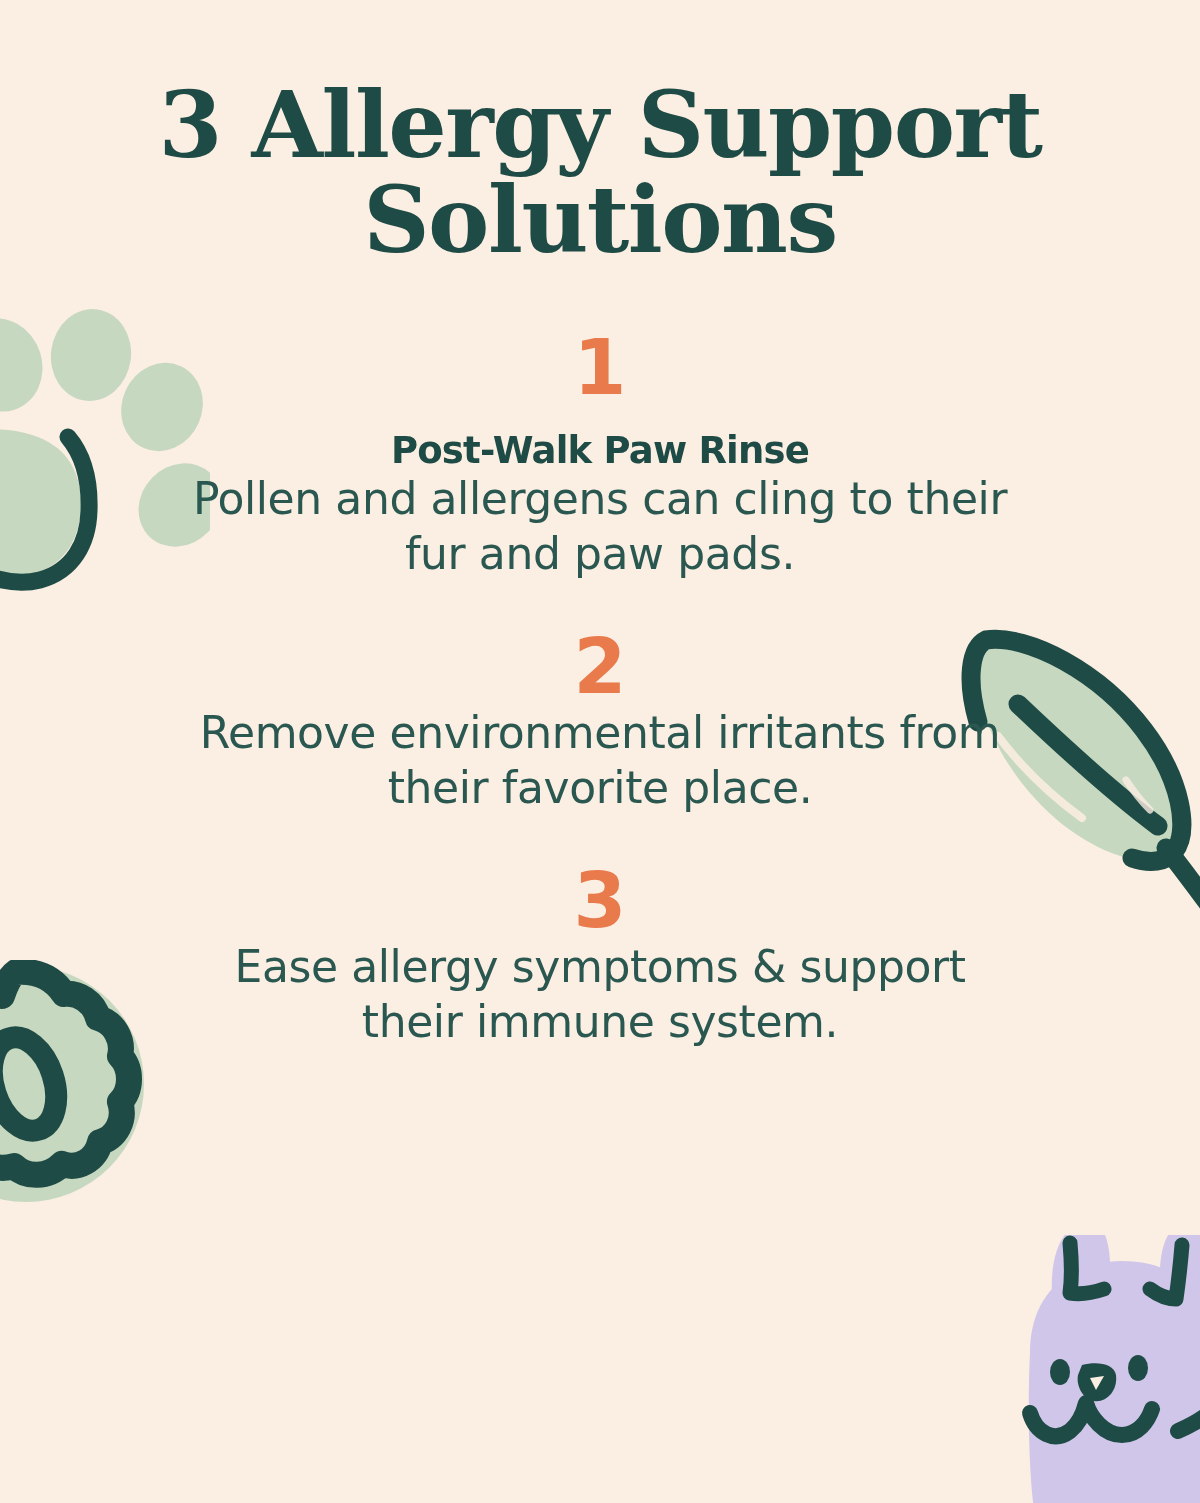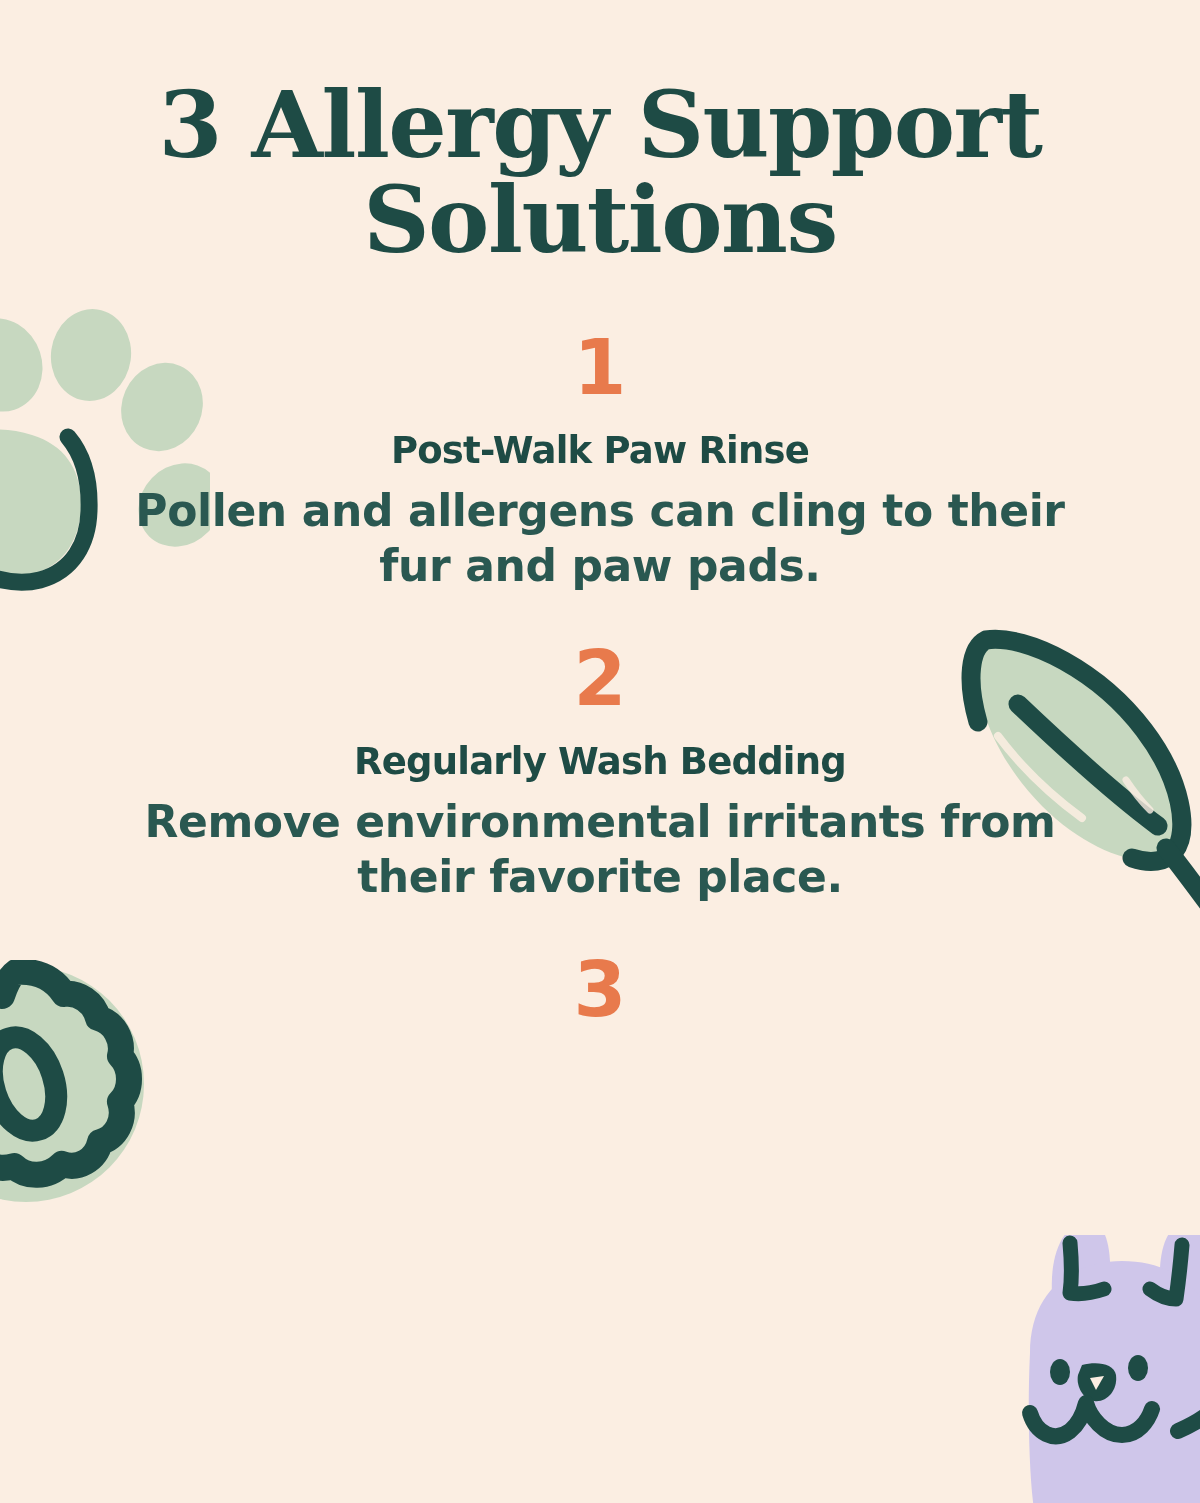--- a/index.html
+++ b/index.html
@@ -69,26 +69,25 @@
     font-size:37px;
     line-height:1.12;
     letter-spacing:-0.8px;
     color:#1E4B45;
     margin-top:24px;
     white-space:nowrap;
   }
 
   .step-body {
     font-family:"DejaVu Sans", "Liberation Sans", sans-serif;
-    font-weight:700;
+    font-weight:400;
     font-size:44px;
     line-height:1.25;
     letter-spacing:-0.4px;
     color:#2A5851;
-    margin-top:12px;
     white-space:pre-line;
   }
 
   #step-3 .step-title { font-size:50px; }
 </style>
 </head>
 <body>
 
 <div id="poster">
 
@@ -176,23 +175,24 @@
 
     <div class="step" id="step-1">
       <div class="step-number">1</div>
       <div class="step-title">Post-Walk Paw Rinse</div>
       <div class="step-body">Pollen and allergens can cling to their
 fur and paw pads.</div>
     </div>
 
     <div class="step" id="step-2">
       <div class="step-number">2</div>
-      <div class="step-title">Regularly Wash Bedding</div>
       <div class="step-body">Remove environmental irritants from
 their favorite place.</div>
     </div>
 
     <div class="step" id="step-3">
       <div class="step-number">3</div>
+      <div class="step-body">Ease allergy symptoms &amp; support
+their immune system.</div>
     </div>
 
   </div>
 </div>
 
 </body></html>

